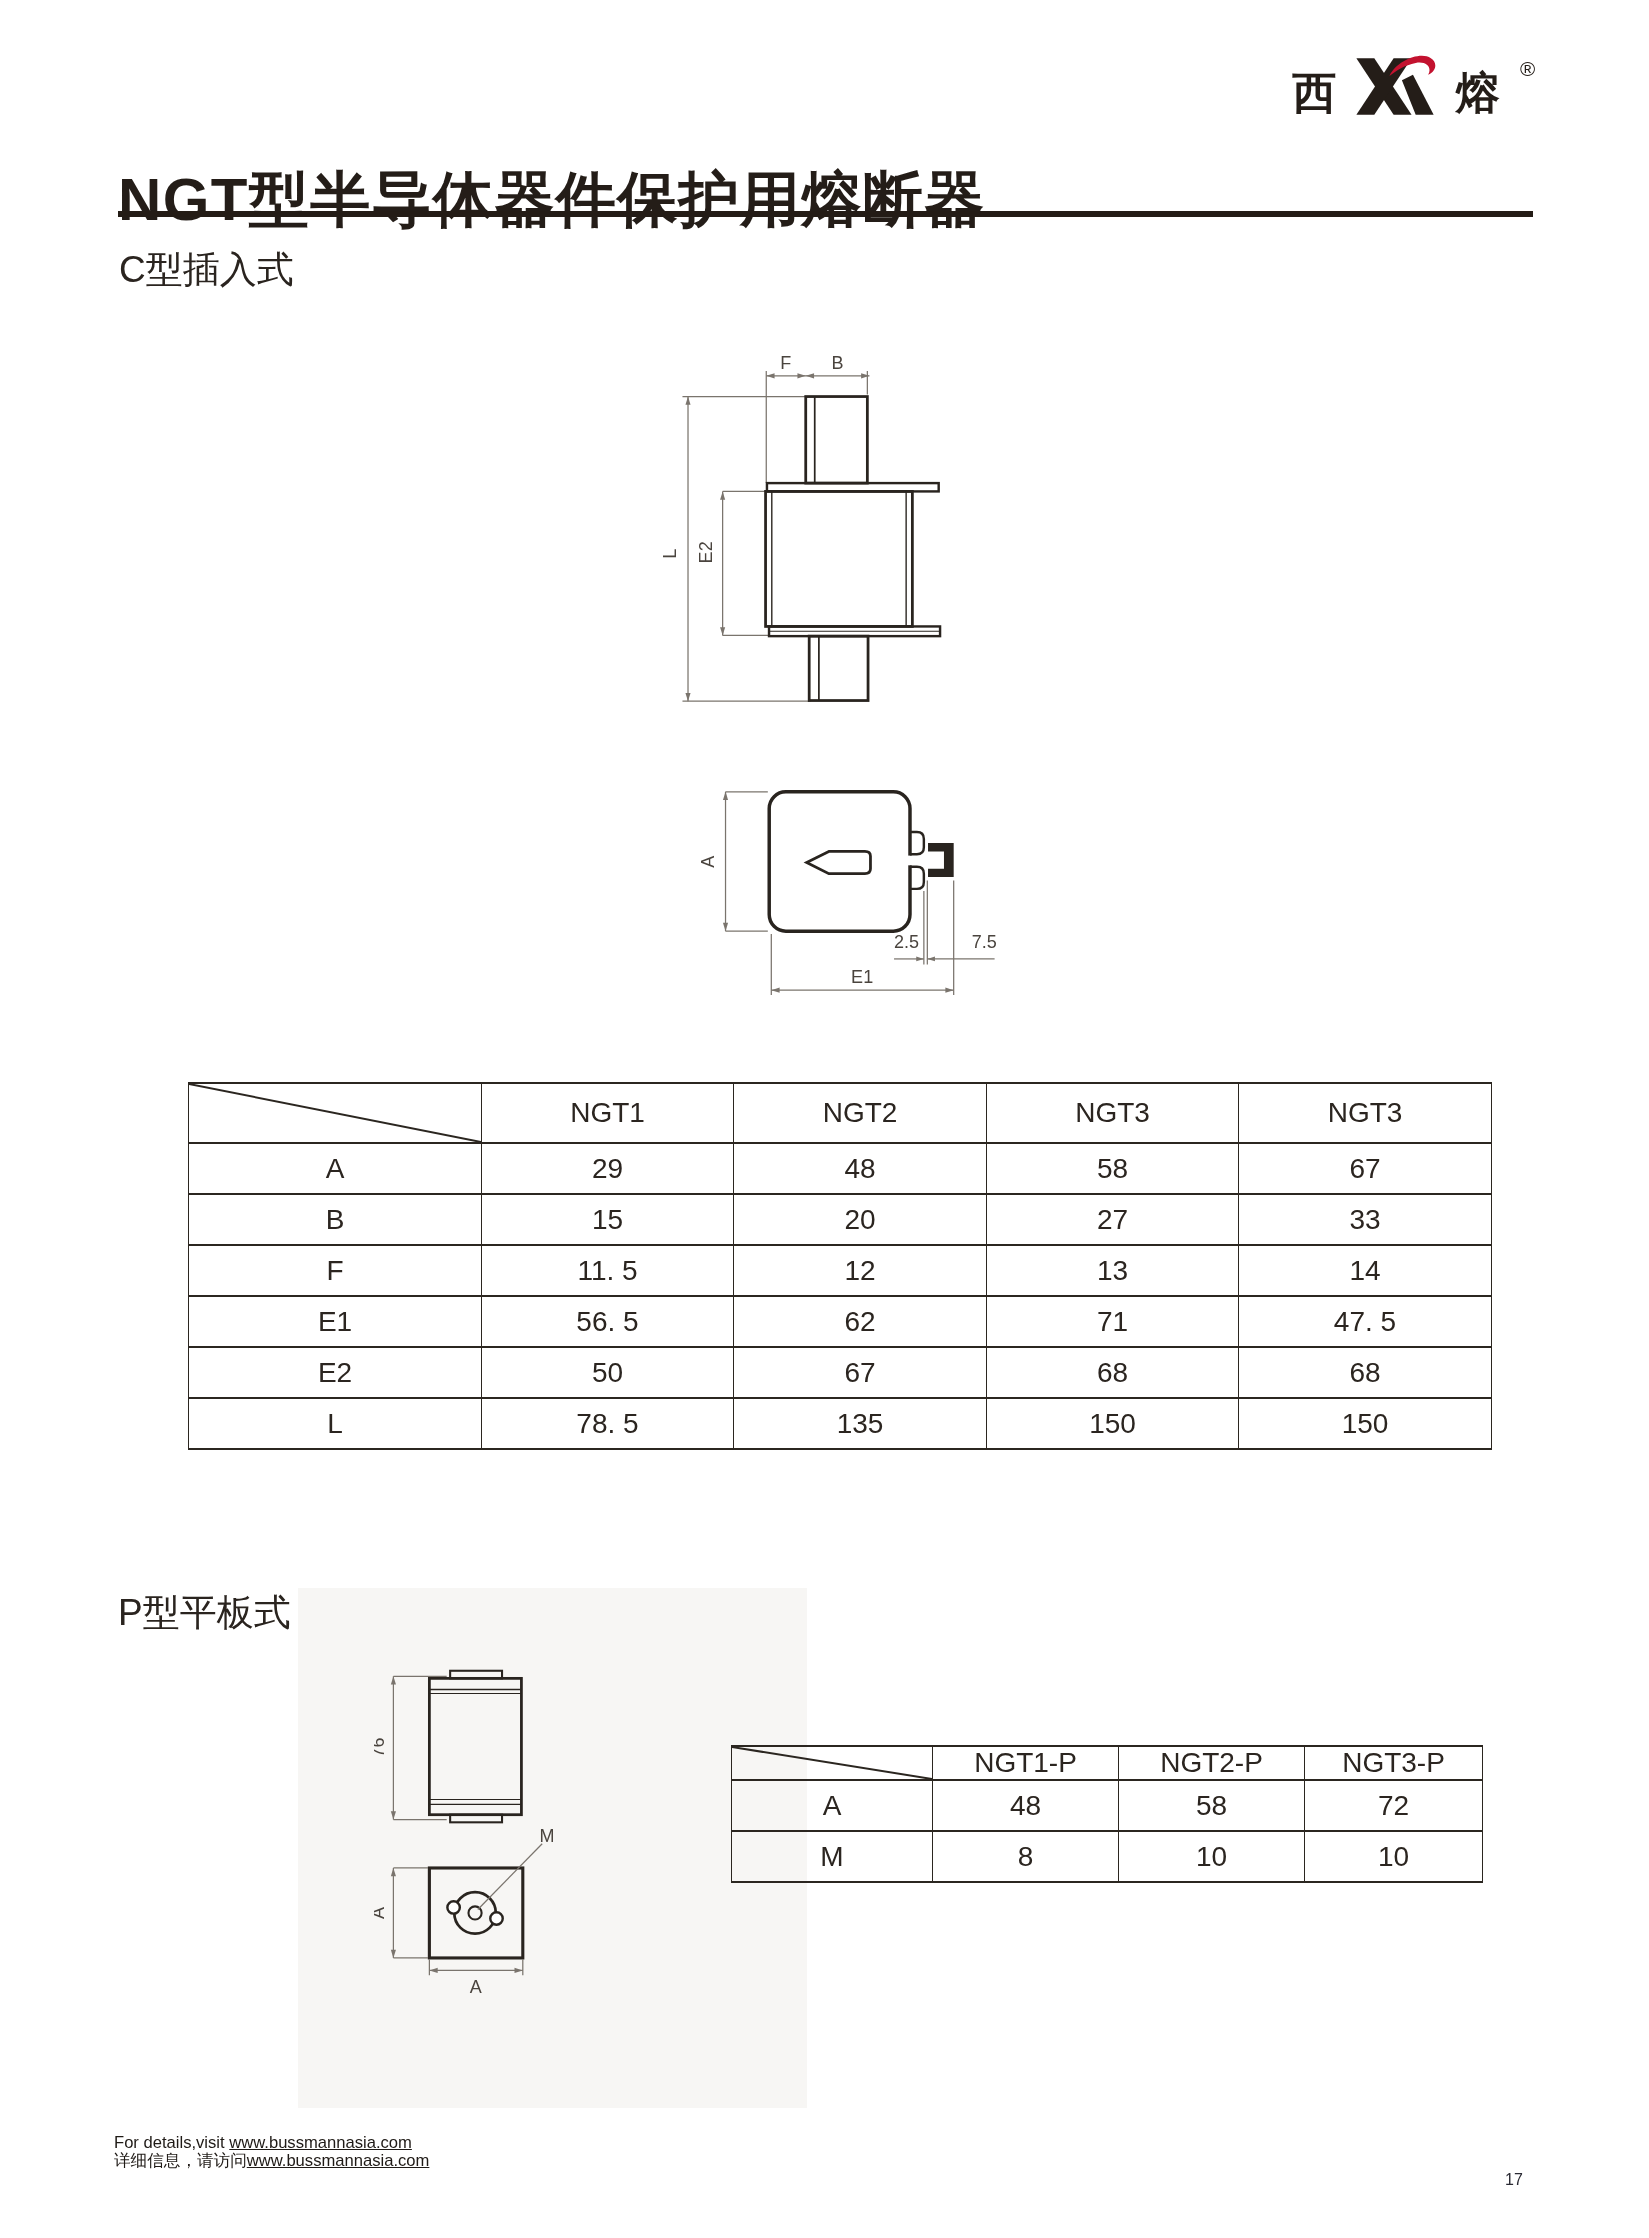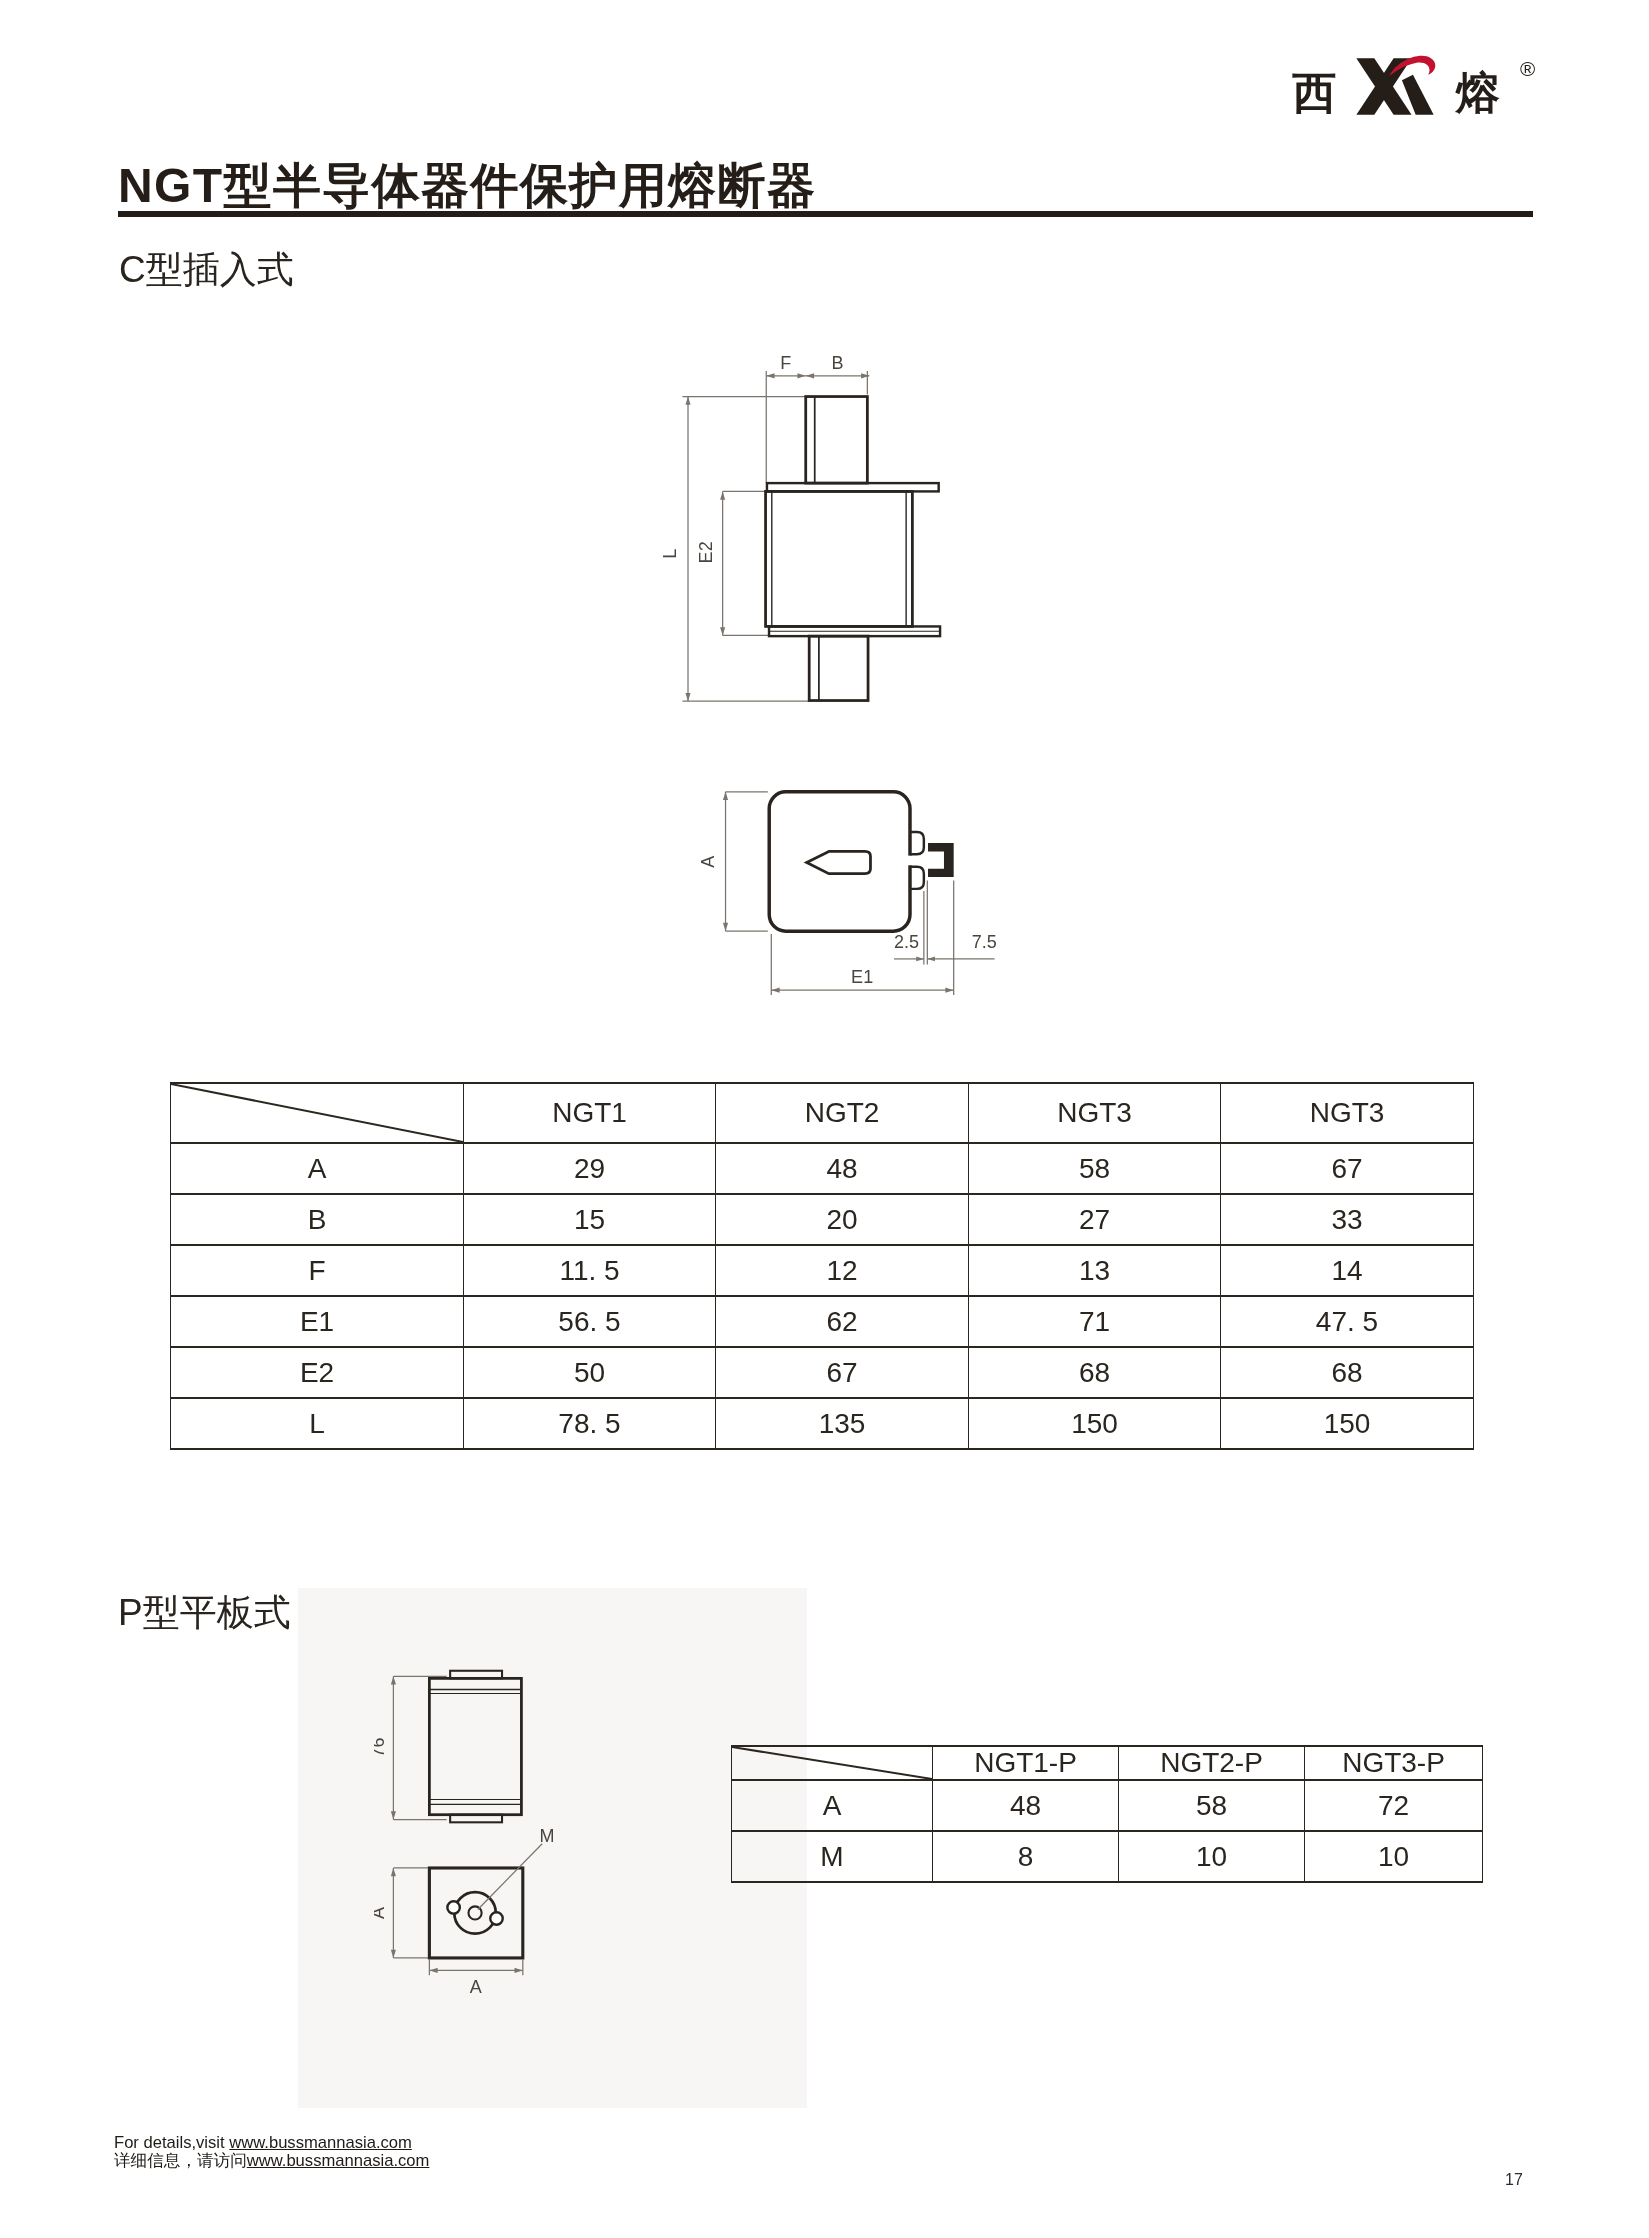--- a/index.html
+++ b/index.html
@@ -7,41 +7,41 @@
     width:1650px;height:2239px;position:relative;background:#ffffff;
     font-family:"Liberation Sans", sans-serif;color:#241d18;overflow:hidden;
   }
   .abs{position:absolute;}
   .scan-artifact{
     position:absolute;left:298px;top:1588px;width:509px;height:520px;
     background:#f7f6f4;
   }
   .page-title{
     position:absolute;left:118px;top:130px;
-    font-size:48px;line-height:1.0;font-weight:bold;letter-spacing:1.4px;
+    font-size:60px;line-height:1.0;font-weight:bold;letter-spacing:1.4px;
     color:#241d18;white-space:nowrap;
   }
   .title-rule{
     position:absolute;left:118px;top:211px;width:1415px;height:6.2px;background:#241c16;
   }
   .section-heading{
     position:absolute;font-size:37px;line-height:1.15;font-weight:400;color:#2a241f;white-space:nowrap;
   }
   .heading-c{left:119px;top:249px;}
   .heading-p{left:118px;top:1592px;}
 
   table.dim-table{
     position:absolute;border-collapse:collapse;table-layout:fixed;
     font-size:28px;color:#2b2520;
   }
   table.dim-table td{
     border:1.4px solid #2b2620;border-top-width:2.1px;border-bottom-width:2.1px;
     text-align:center;vertical-align:middle;padding:0;
   }
-  .table-c{left:170px;top:1082px;width:1303px;}
+  .table-c{left:188px;top:1082px;width:1303px;}
   .table-p{left:731px;top:1745px;width:751px;}
   .t1-header{height:60px;}
   .t1-row{height:51px;}
   .t2-header{height:33px;}
   .t2-row{height:51px;}
   td.diag{position:relative;}
   td.diag svg{position:absolute;left:0;top:0;width:100%;height:100%;display:block;}
 
   .drawing{position:absolute;}
   .drawing text{font-family:"Liberation Sans", sans-serif;font-size:26px;fill:#4a443e;}

